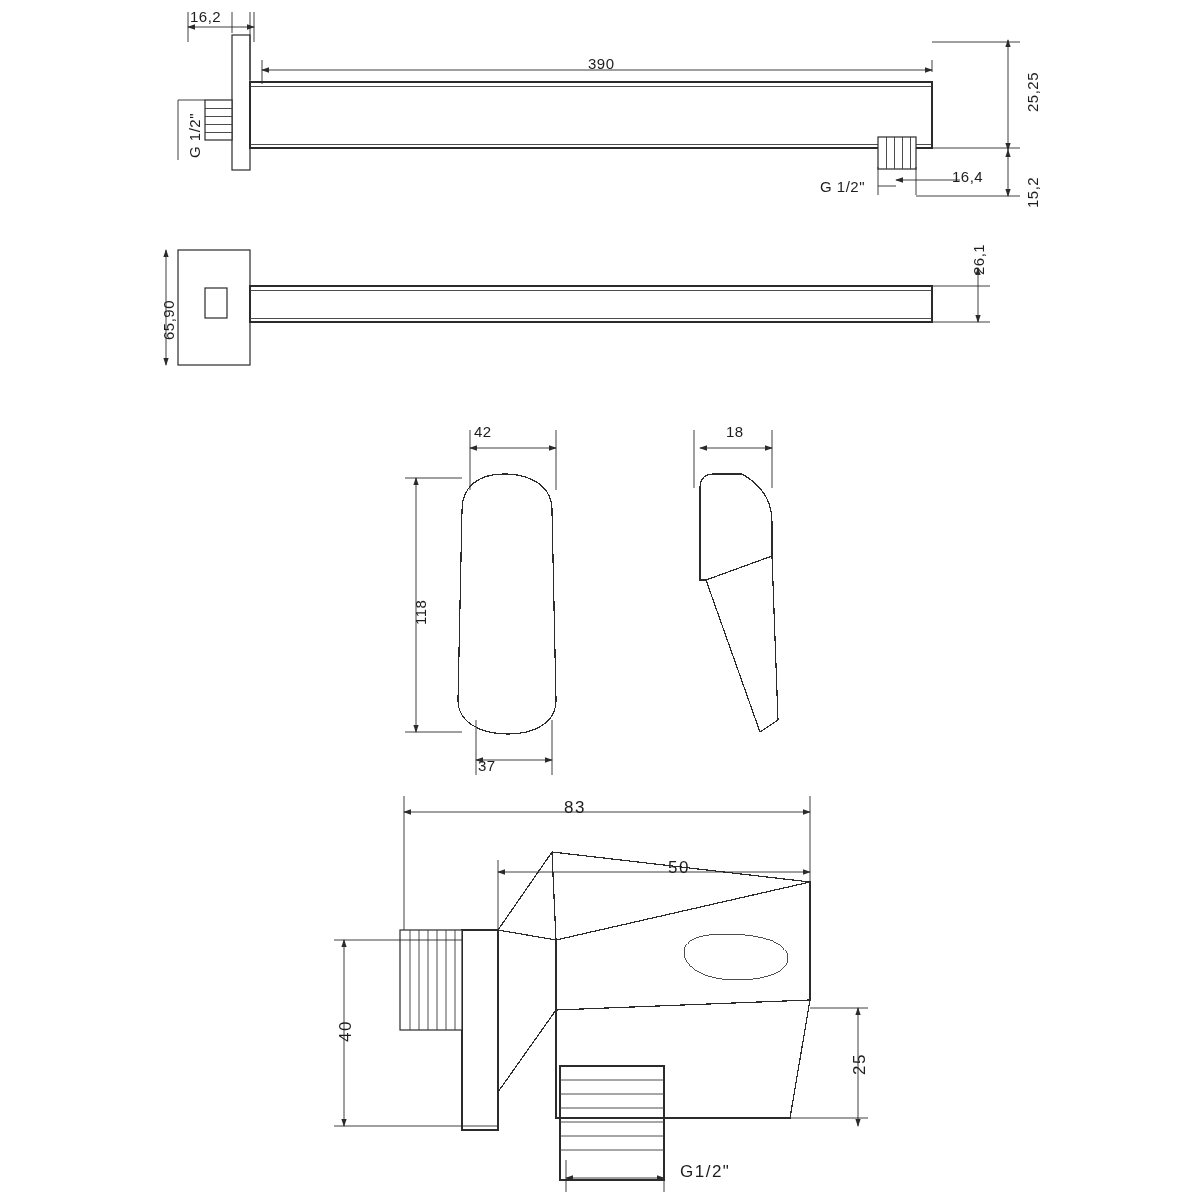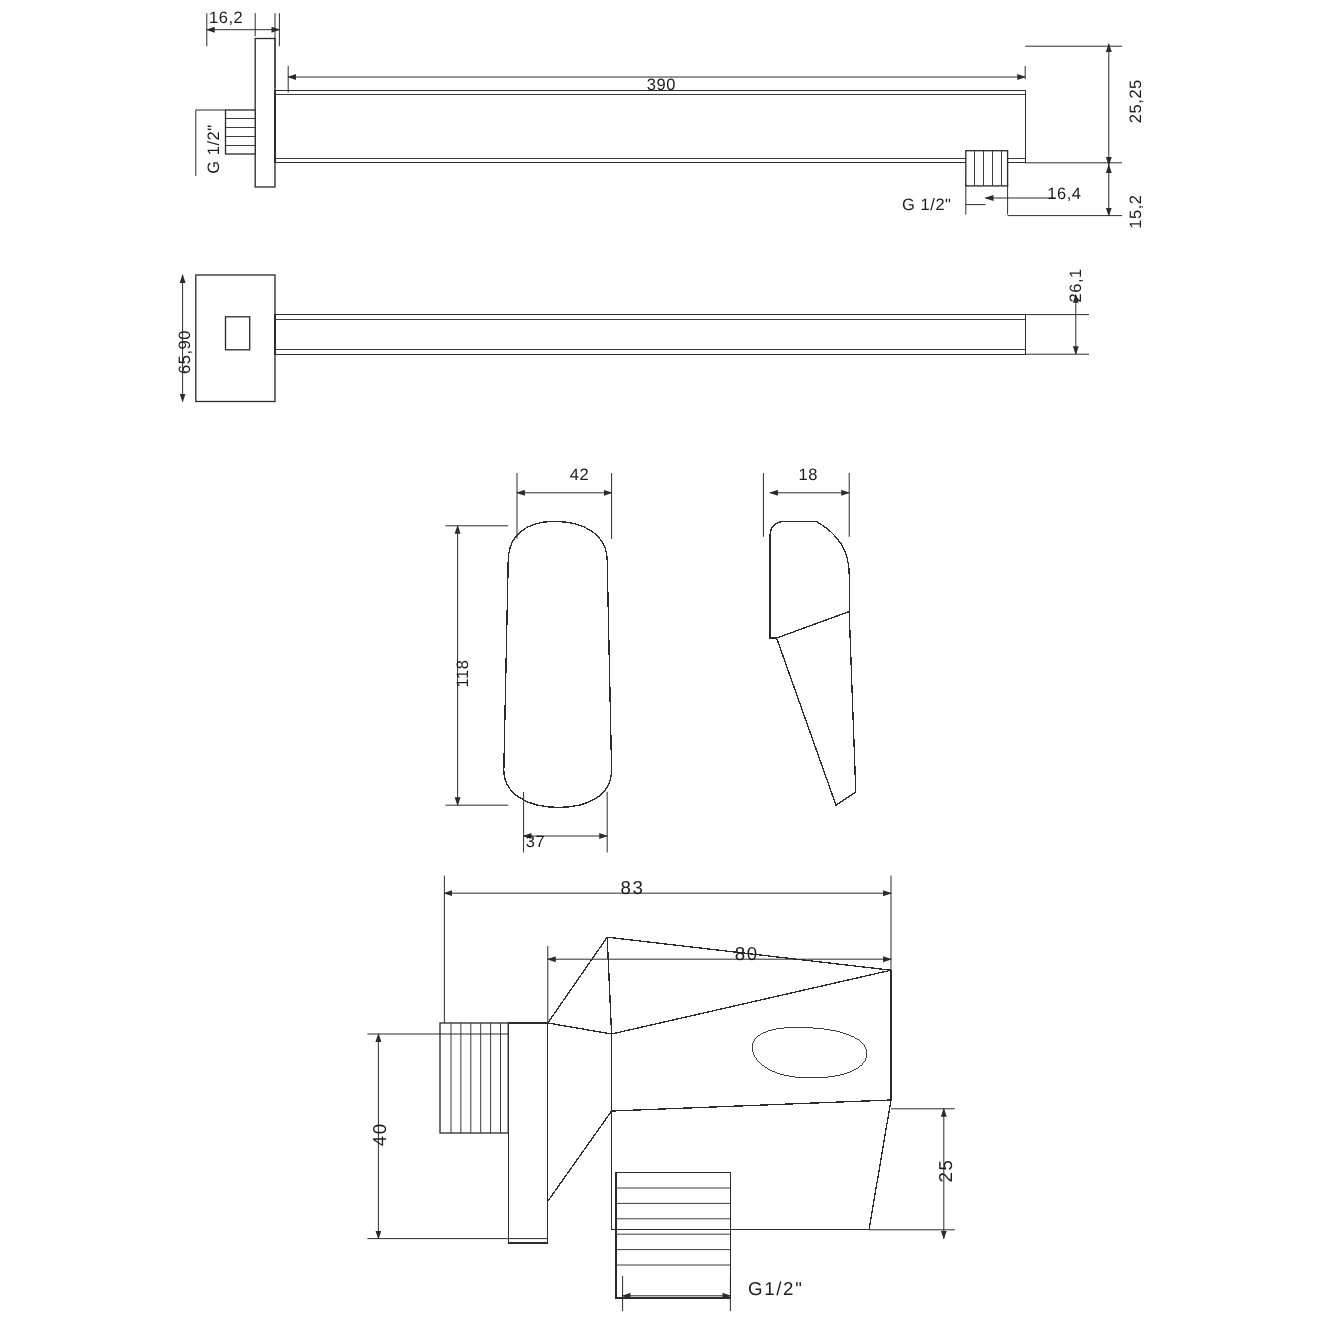--- a/index.html
+++ b/index.html
@@ -226,34 +226,34 @@
       <line class="dim" x1="810" y1="1008" x2="868" y2="1008"></line>
       <line class="dim" x1="790" y1="1118" x2="868" y2="1118"></line>
 
       <line class="dim" x1="566" y1="1178" x2="664" y2="1178" marker-start="url(#arrE)" marker-end="url(#arrS)"></line>
       <line class="dim" x1="566" y1="1160" x2="566" y2="1192"></line>
       <line class="dim" x1="664" y1="1160" x2="664" y2="1192"></line>
     </g>
   </svg>
 
   <div class="txt" style="left:190px; top:8px;">16,2</div>
-  <div class="txt" style="left:588px; top:69px;">390</div>
+  <div class="txt" style="left:588px; top:55px;">390</div>
   <div class="txt rot90" style="left:1024px; top:112px;">25,25</div>
   <div class="txt rot90" style="left:1024px; top:208px;">15,2</div>
   <div class="txt" style="left:952px; top:168px;">16,4</div>
   <div class="txt rot90" style="left:186px; top:158px;">G 1/2"</div>
   <div class="txt" style="left:820px; top:178px;">G 1/2"</div>
 
   <div class="txt rot90" style="left:160px; top:340px;">65,90</div>
   <div class="txt rot90" style="left:970px; top:275px;">26,1</div>
 
-  <div class="txt" style="left:518px; top:423px;">42</div>
+  <div class="txt" style="left:474px; top:423px;">42</div>
   <div class="txt rot90" style="left:412px; top:625px;">118</div>
   <div class="txt" style="left:478px; top:757px;">37</div>
   <div class="txt" style="left:726px; top:423px;">18</div>
 
   <div class="txt big" style="left:564px; top:798px;">83</div>
-  <div class="txt big" style="left:668px; top:858px;">80</div>
+  <div class="txt big" style="left:668px; top:858px;">50</div>
   <div class="txt big rot90" style="left:336px; top:1042px;">40</div>
   <div class="txt big rot90" style="left:850px; top:1075px;">25</div>
   <div class="txt big" style="left:680px; top:1162px;">G1/2"</div>
 
 </div>
 
 </body></html>

